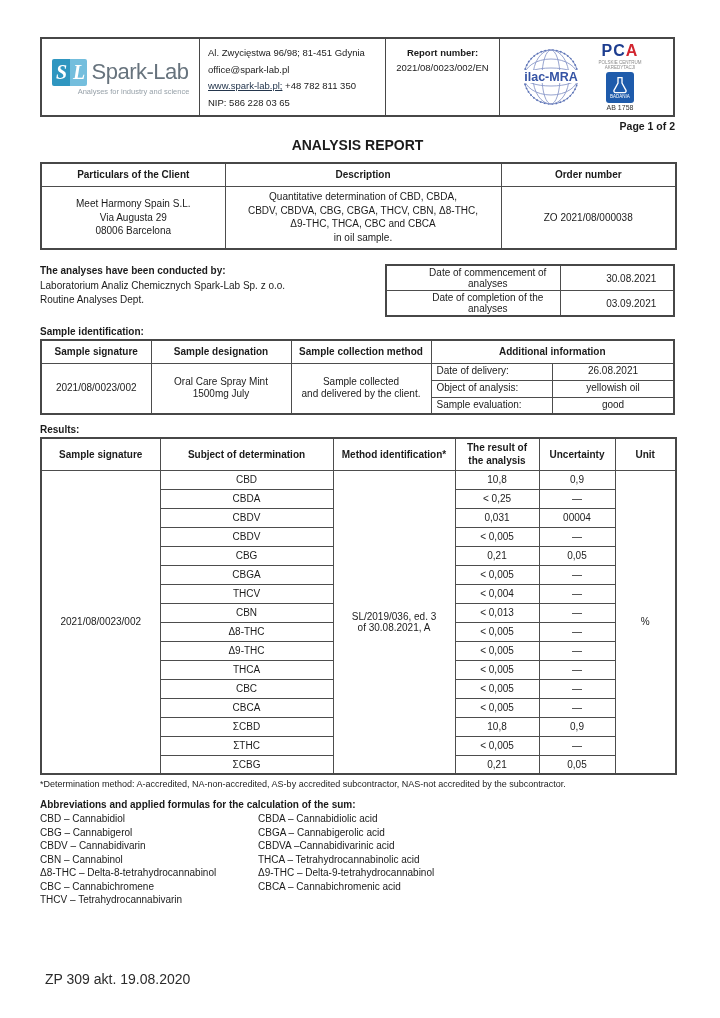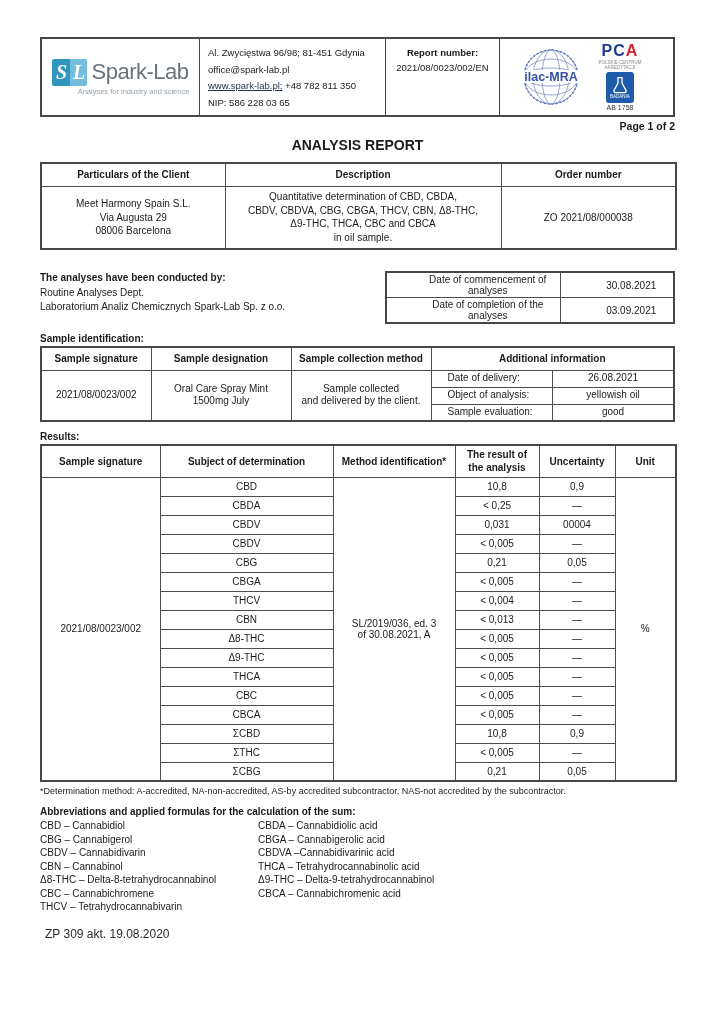--- a/index.html
+++ b/index.html
@@ -42,43 +42,43 @@
   .report-title{text-align:center;font-size:14px;font-weight:bold;margin-top:5px;margin-bottom:9px;}
 
   
   table{border-collapse:collapse;width:100%;table-layout:fixed;}
   th,td{border:1px solid #4d4d4d;font-size:10px;text-align:center;vertical-align:middle;padding:1px 3px;box-sizing:border-box;}
   th{font-weight:bold;}
   .client-table{border:2px solid #474747;}
   .client-table th{height:23px;}
   .client-table td{height:63px;line-height:13.5px;}
 
-  .mid-row{display:flex;margin-top:21px;align-items:flex-start;}
+  .mid-row{display:flex;margin-top:14px;align-items:flex-start;}
   .conducted{width:345px;font-size:10px;line-height:14.5px;}
   .conducted .b{font-weight:bold;}
   .dates-table{width:290px;border:2px solid #474747;}
   .dates-table td{height:25px;padding-left:32px;}
   .dates-table .dl{width:174px;}
 
   .section-label{font-weight:bold;font-size:10px;margin-top:9px;margin-bottom:2px;}
   .sample-table{border:2px solid #474747;}
   .sample-table th{height:23px;}
   .sample-table td{height:17px;line-height:12.5px;}
-  .sample-table .addl-label{text-align:left;padding-left:16px;}
+  .sample-table .addl-label{text-align:left;padding-left:5px;}
 
   .results-table{border:2px solid #474747;}
   .results-table th{height:32px;line-height:13px;}
   .results-table td{height:19px;}
 
   .footnote{font-size:9px;margin-top:4px;}
   .abbrev-title{font-weight:bold;font-size:10px;margin-top:10px;}
   .abbrev-cols{display:flex;margin-top:2px;}
   .abbrev-col{font-size:10px;line-height:13.5px;}
   .abbrev-col.left{width:218px;}
-  .footer-note{position:absolute;left:45px;top:927px;font-size:12px;color:#2b2b2b;}
+  .footer-note{position:absolute;left:45px;top:971px;font-size:14px;color:#2b2b2b;}
 
   
   .w-sig{width:119px;} .w-subj{width:173px;} .w-meth{width:122px;}
   .w-res{width:84px;}  .w-unc{width:76px;}  .w-unit{width:61px;}
   .cw1{width:184px;} .cw2{width:276px;} .cw3{width:175px;}
   .sw1{width:110px;} .sw2{width:140px;} .sw3{width:140px;} .sw4{width:130px;} .sw5{width:115px;}
 </style>
 </head>
 <body>
 
@@ -151,22 +151,22 @@
 Δ9-THC, THCA, CBC and CBCA
 in oil sample.</td>
       <td>ZO 2021/08/000038</td>
     </tr>
   </tbody>
     </table>
 
   <div class="mid-row">
     <div class="conducted">
       <div class="b">The analyses have been conducted by:</div>
+      <div>Laboratorium Analiz Chemicznych Spark-Lab Sp. z o.o.</div>
       <div>Routine Analyses Dept.</div>
-      <div>Laboratorium Analiz Chemicznych Spark-Lab Sp. z o.o.</div>
     </div>
     <table class="dates-table">
       <tbody>
           <tr>
         <td class="dl">Date of commencement of analyses</td>
         <td>30.08.2021</td>
       </tr>
       <tr>
         <td class="dl">Date of completion of the analyses</td>
         <td>03.09.2021</td>

